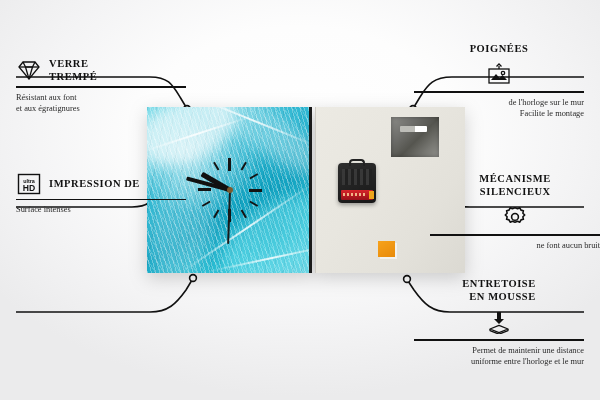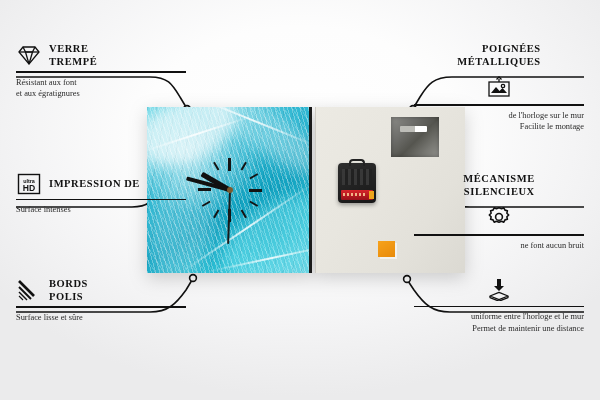--- a/index.html
+++ b/index.html
@@ -84,25 +84,25 @@
   .feat .rule { height:1.4px; background:#111; margin:3px 0 4px; }
   .feat .desc { font-size:8.4px; color:#2a2a2a; line-height:1.35; }
   .ico { width:26px; height:24px; flex:0 0 26px; }
   .ico svg { display:block; width:26px; height:24px; }
 
   .left  .hd { justify-content:flex-start; }
   .left  .ttl, .left .desc { text-align:left; }
   .right .hd { justify-content:center; flex-direction:column; }
   .right .ttl, .right .desc { text-align:right; }
 
-  #f1 { left:16px;  top:42px;  }
+  #f1 { left:16px;  top:57px;  }
   #f2 { left:16px;  top:172px; }
   #f3 { left:16px;  top:277px; }
   #f4 { left:414px; top:42px;  }
-  #f5 { left:414px; top:172px; }
+  #f5 { left:430px; top:172px; }
   #f6 { left:414px; top:277px; }
 </style>
 </head>
 <body>
 
 <div id="stage">
 
   <svg id="wires" viewBox="0 0 600 400">
     <g fill="none" stroke="#111" stroke-width="1.6">
       <path d="M16,77 H150 C168,77 172,84 180,97 L186,107"></path>
@@ -228,46 +228,25 @@
         </svg>
       </span>
       <div>
         <div class="ttl">IMPRESSION DE</div>
       </div>
     </div>
     <div class="rule"></div>
     <div class="desc">Surface intenses</div>
   </div>
 
-  <div class="feat left" id="f3">
-    <div class="hd">
-      <span class="ico">
-        <svg viewBox="0 0 26 24">
-            <g stroke="#111" stroke-linecap="butt">
-          <path d="M3 3 L18 18" stroke-width="2.6"></path>
-          <path d="M3 9 L15 21" stroke-width="2.0"></path>
-          <path d="M3 14 L11 22" stroke-width="1.5"></path>
-          <path d="M3 18 L7 22" stroke-width="1.1"></path>
-        </g>
-          </svg>
-      </span>
-      <div>
-        <div class="ttl">BORDS</div>
-        <div class="ttl">POLIS</div>
-      </div>
-    </div>
-    <div class="rule"></div>
-    <div class="desc">Surface lisse et sûre</div>
-  </div>
 
   <div class="feat right" id="f4">
     <div class="hd">
       <div>
         <div class="ttl">POIGNÉES</div>
-        <div class="ttl">MÉTALLIQUES</div>
       </div>
       <span class="ico">
         <svg viewBox="0 0 26 24">
             <g fill="none" stroke="#111" stroke-width="1.3">
           <rect x="3" y="7" width="20" height="14"></rect>
           <path d="M13 7 L13 4"></path>
               <path d="M10.5 4.5 L13 2 L15.5 4.5"></path>
           <path d="M5 18 L10 12 L13.5 16 L16.5 13 L21 18 Z" fill="#111" stroke="none"></path>
           <circle cx="17" cy="11" r="1.7"></circle>
         </g>
@@ -293,28 +272,32 @@
         </g>
           </svg>
       </span>
     </div>
     <div class="rule"></div>
     <div class="desc">ne font aucun bruit</div>
   </div>
 
   <div class="feat right" id="f6">
     <div class="hd">
+      <div>
+        <div class="ttl">ENTRETOISE</div>
+        <div class="ttl">EN MOUSSE</div>
+      </div>
       <span class="ico">
         <svg viewBox="0 0 26 24">
             <g fill="none" stroke="#111" stroke-width="1.3" stroke-linejoin="round">
           <path d="M11 2 h4 v7 h3 l-5 5 -5 -5 h3 Z" fill="#111" stroke="none"></path>
           <path d="M13 15.4 L22 19 L13 22.6 L4 19 Z"></path>
           <path d="M4 19 v1.6 L13 24.2 L22 20.6 V19"></path>
         </g>
           </svg>
       </span>
     </div>
     <div class="rule"></div>
+    <div class="desc">Permet de maintenir une distance</div>
     <div class="desc">uniforme entre l'horloge et le mur</div>
-    <div class="desc">Permet de maintenir une distance</div>
   </div>
 
 </div>
 
 </body></html>

